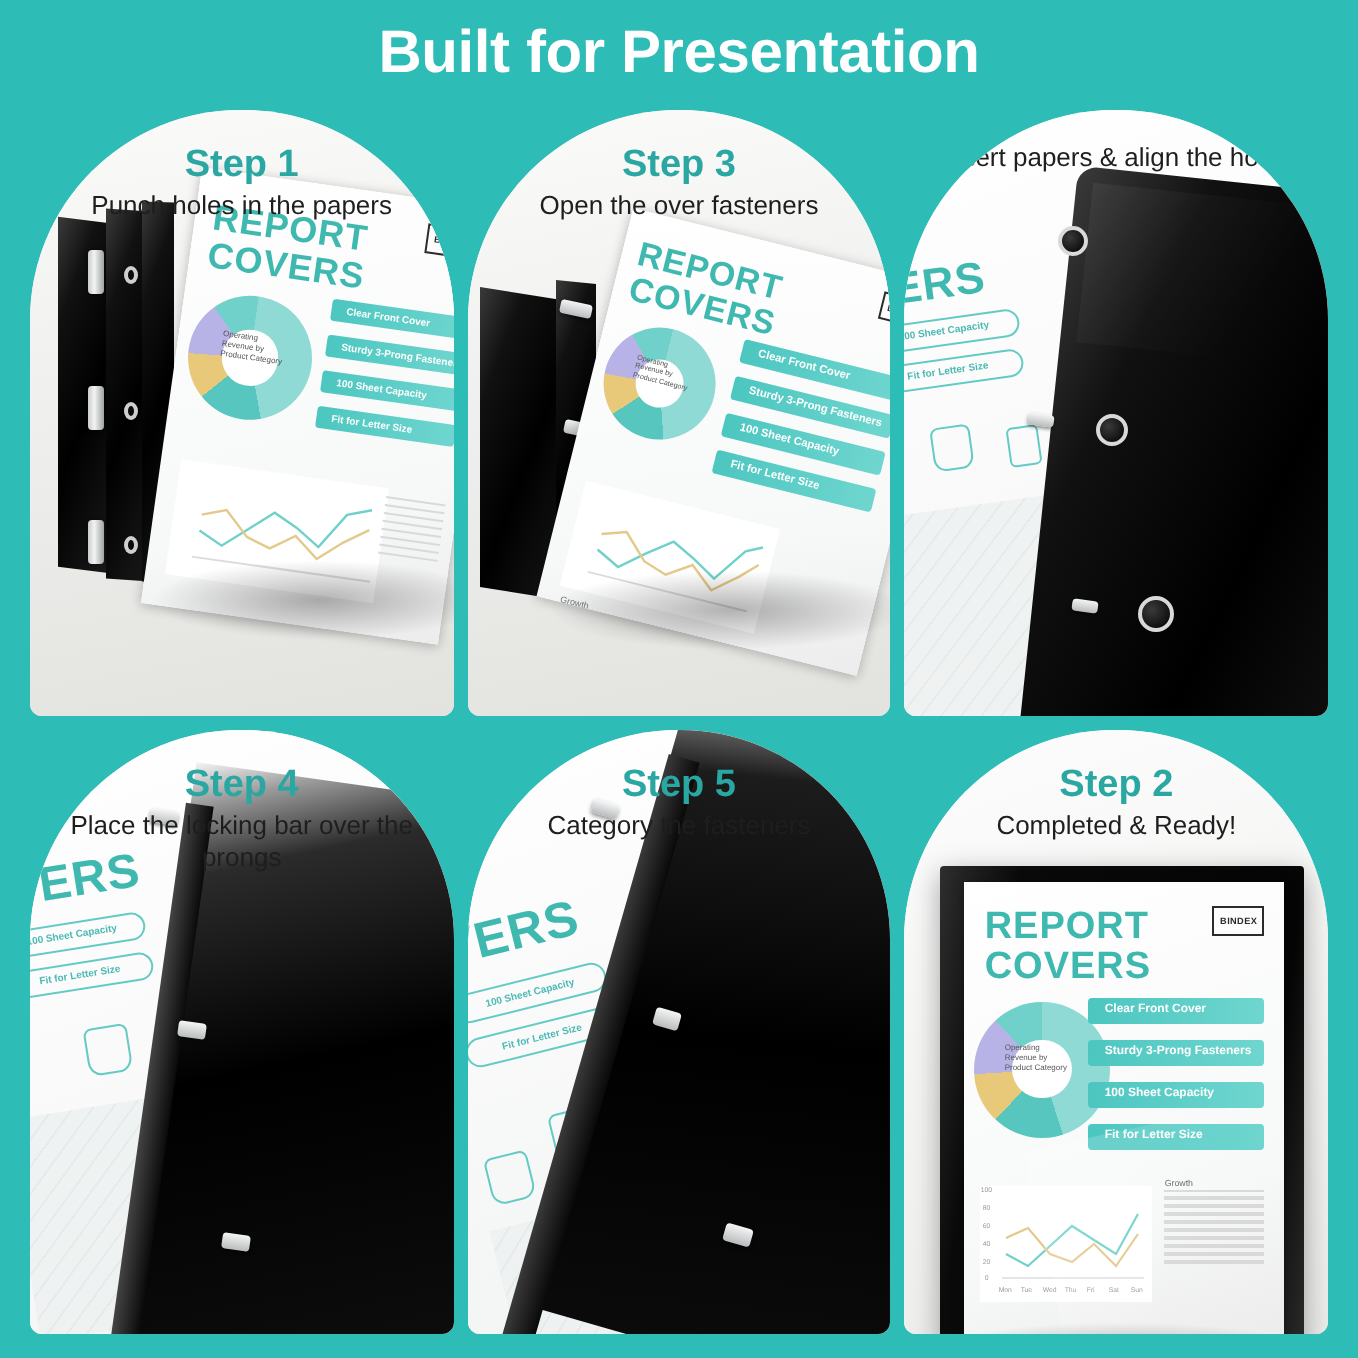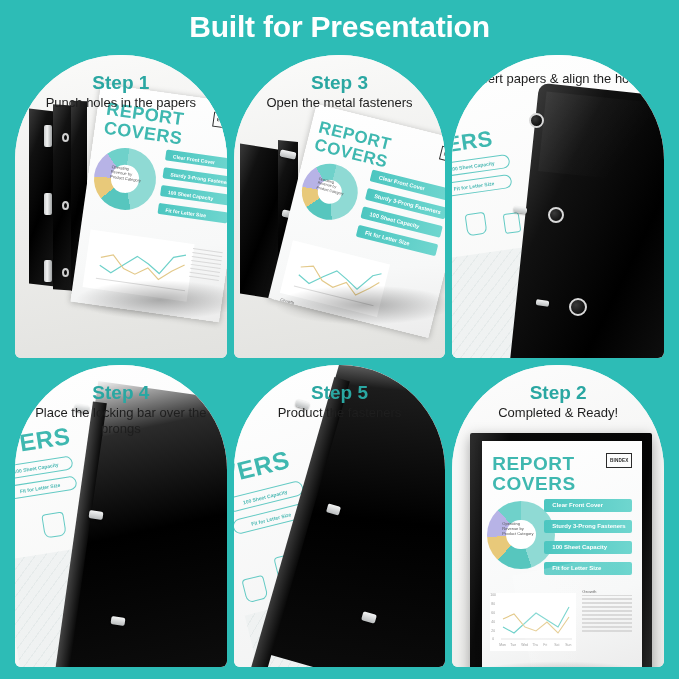--- a/index.html
+++ b/index.html
@@ -267,21 +267,21 @@
                 <polyline points="14,24 26,20 38,32 50,36 62,28 74,38 86,28 94,20" fill="none" stroke="#e3c98a" stroke-width="1.2"></polyline>
               </svg>
             </div>
             <div class="donut-label" style="left:12px;top:196px;font-size:4.5px;color:#777;">Growth</div>
           </div>
         </div>
         <div class="shadow-soft" style="left:40px;top:230px;width:180px;height:40px;"></div>
       </div>
       <div class="cap">
         <div class="step">Step 3</div>
-        <div class="desc">Open the metal fasteners</div>
+        <div class="desc">Open the over fasteners</div>
       </div>
     </div>
 
     <div class="panel">
       <div class="photo">
         <div class="wall" style="background:linear-gradient(160deg,#ffffff,#f4f5f4);"></div>
 
         <div class="doc" style="left:0;top:0;">
           <div class="rc-title" style="left:-6px;top:74px;font-size:22px;transform:rotate(-8deg);">ERS</div>
           <div class="pill-outline" style="left:-18px;top:104px;width:74px;height:12px;font-size:5px;transform:rotate(-8deg);">100 Sheet Capacity</div>
@@ -366,21 +366,21 @@
         <div class="black-cover" style="left:64px;top:-6px;width:230px;height:330px;transform:rotate(16deg);
              background:linear-gradient(170deg,#ffffff 0%,#8d8d8d 4%,#1c1c1c 14%,#000 50%,#0d0d0d 100%);"></div>
         <div class="black-cover" style="left:56px;top:8px;width:16px;height:320px;transform:rotate(16deg);
              background:linear-gradient(90deg,#3a3a3a,#090909);"></div>
         <div class="clip" style="left:62px;top:36px;width:13px;height:7px;transform:rotate(16deg);"></div>
         <div class="clip" style="left:93px;top:140px;width:13px;height:9px;transform:rotate(16deg);"></div>
         <div class="clip" style="left:128px;top:248px;width:14px;height:9px;transform:rotate(16deg);"></div>
       </div>
       <div class="cap">
         <div class="step">Step 5</div>
-        <div class="desc">Product the fasteners</div>
+        <div class="desc">Category the fasteners</div>
       </div>
     </div>
 
     <div class="panel">
       <div class="photo">
         <div class="wall" style="background:linear-gradient(160deg,#fdfdfd,#ebebe9);"></div>
 
         <div class="black-cover" style="left:18px;top:68px;width:182px;height:242px;border-radius:2px;
              background:linear-gradient(100deg,#2e2e2e 0%,#0a0a0a 18%,#050505 82%,#2a2a2a 100%);
              box-shadow:0 4px 14px rgba(0,0,0,.35);"></div>

